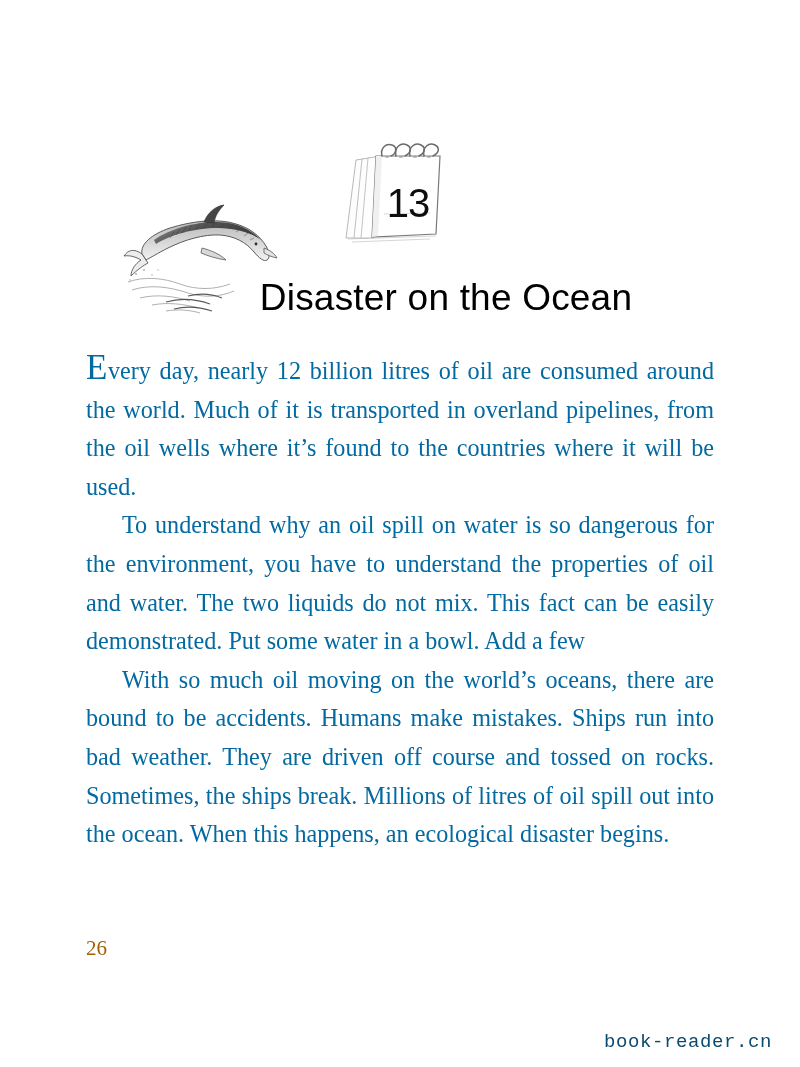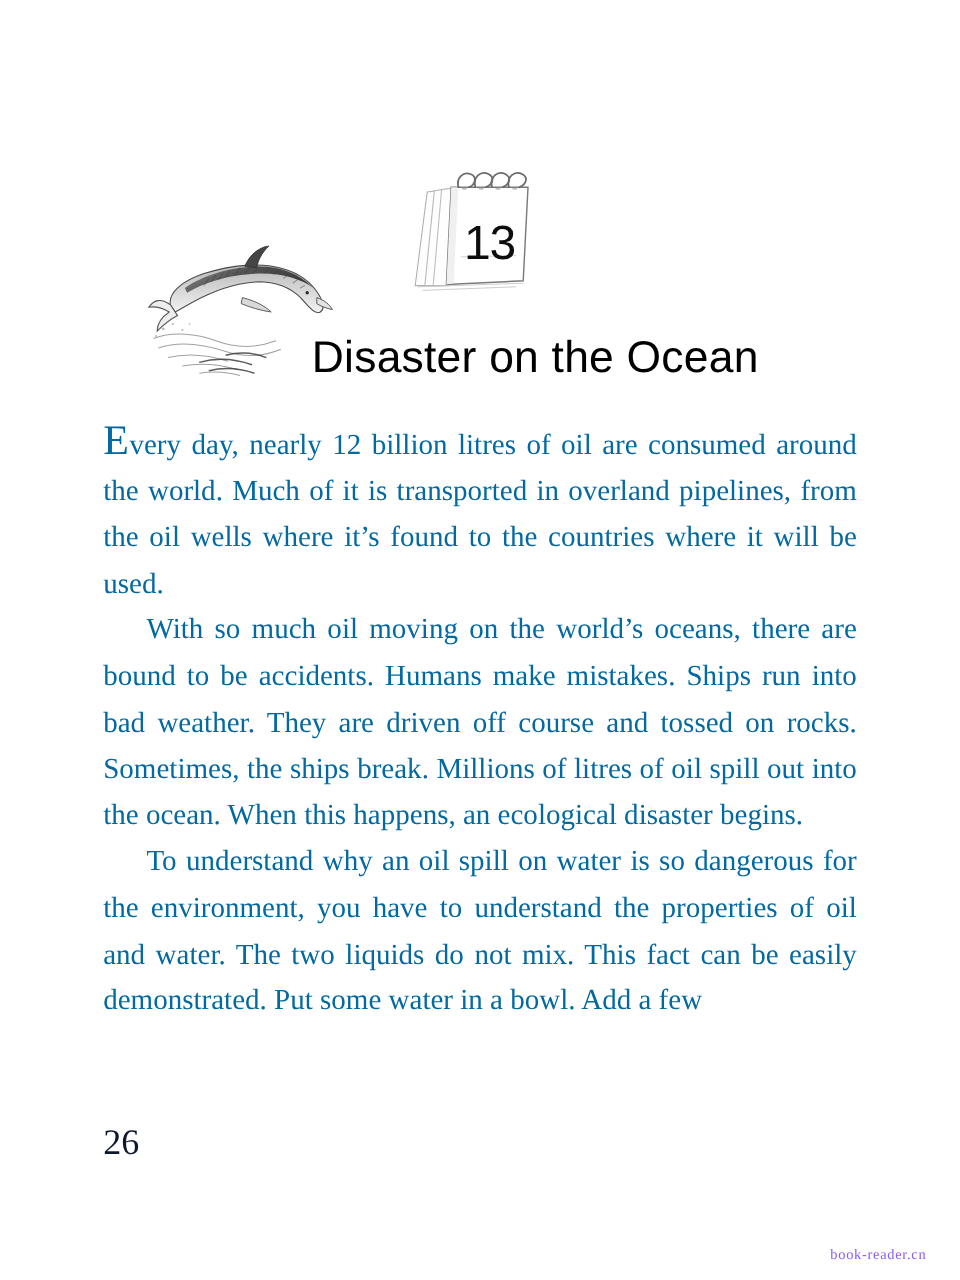--- a/index.html
+++ b/index.html
@@ -112,35 +112,35 @@
     line-height: 0;
     vertical-align: baseline;
     letter-spacing: 0.5px;
   }
 
   
   .page-number {
     position: absolute;
     left: 86px;
     top: 938px;
-    font-size: 30px;
+    font-size: 21px;
     line-height: 1;
-    color: #0f172a;
+    color: #a16207;
     font-family: "Liberation Serif", "DejaVu Serif", serif;
   }
 
   
   .watermark {
     position: absolute;
     right: 28px;
     bottom: 14px;
-    font-family: Liberation Serif, serif;
-    font-size: 12px;
+    font-family: Liberation Mono, monospace;
+    font-size: 19px;
     letter-spacing: 0.6px;
-    color: #8b5cf6;
+    color: #0c4a6e;
     user-select: none;
   }
 </style>
 </head>
 <body>
 
 <div class="page">
 
   <div class="chapter-header">
 
@@ -251,22 +251,22 @@
 
     <div class="chapter-number">13</div>
 
     <h1 class="chapter-title">Disaster on the Ocean</h1>
   </div>
 
   <div class="body-text">
     <p class="para first"><span class="dropcap">E</span><span>very day, nearly 12 billion litres of oil are consumed around the world. Much of it is transported in overland pipelines, from the oil wells where it’s found to the countries where it will be used.</span></p>
 
 
+    <p class="para">To understand why an oil spill on water is so dangerous for the environment, you have to understand the properties of oil and water. The two liquids do not mix. This fact can be easily demonstrated. Put some water in a bowl. Add a few</p>
+
     <p class="para">With so much oil moving on the world’s oceans, there are bound to be accidents. Humans make mistakes. Ships run into bad weather. They are driven off course and tossed on rocks. Sometimes, the ships break. Millions of litres of oil spill out into the ocean. When this happens, an ecological disaster begins.</p>
-
-    <p class="para">To understand why an oil spill on water is so dangerous for the environment, you have to understand the properties of oil and water. The two liquids do not mix. This fact can be easily demonstrated. Put some water in a bowl. Add a few</p>
   </div>
 
   <div class="page-number">26</div>
 
   <div class="watermark">book-reader.cn</div>
 
 </div>
 
 </body></html>

